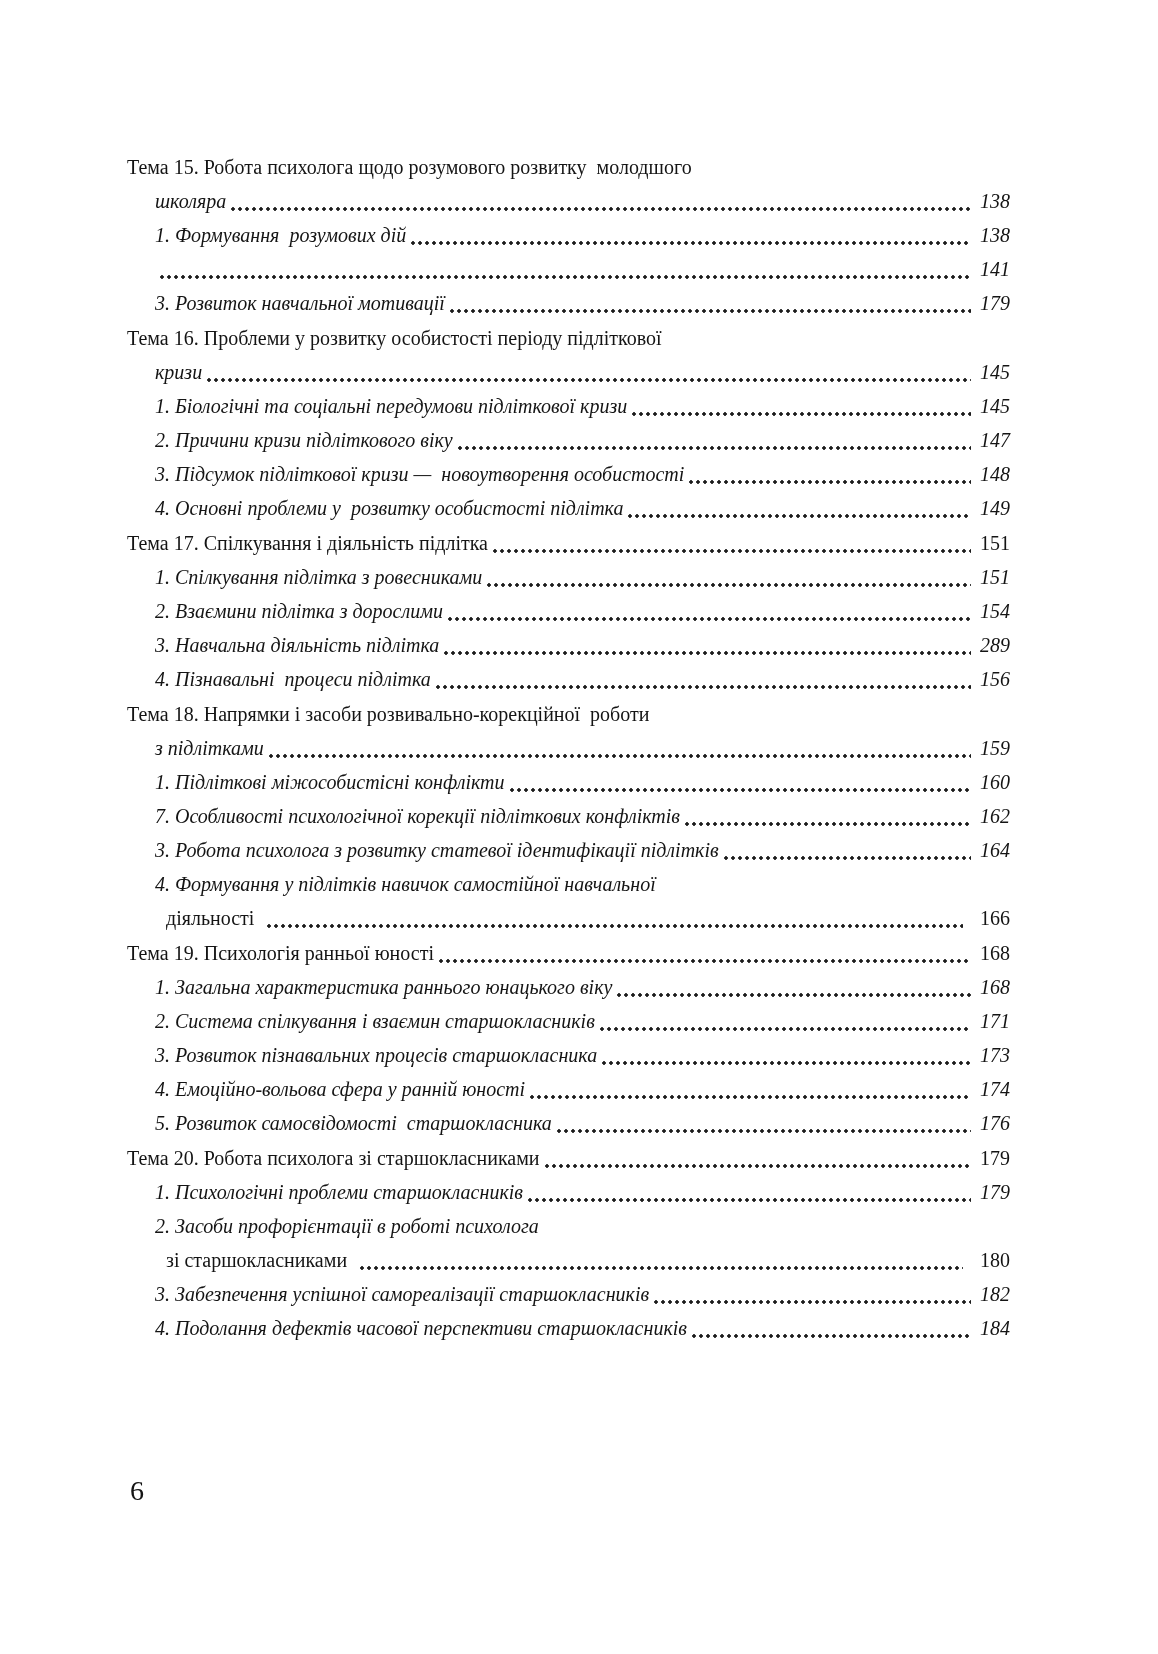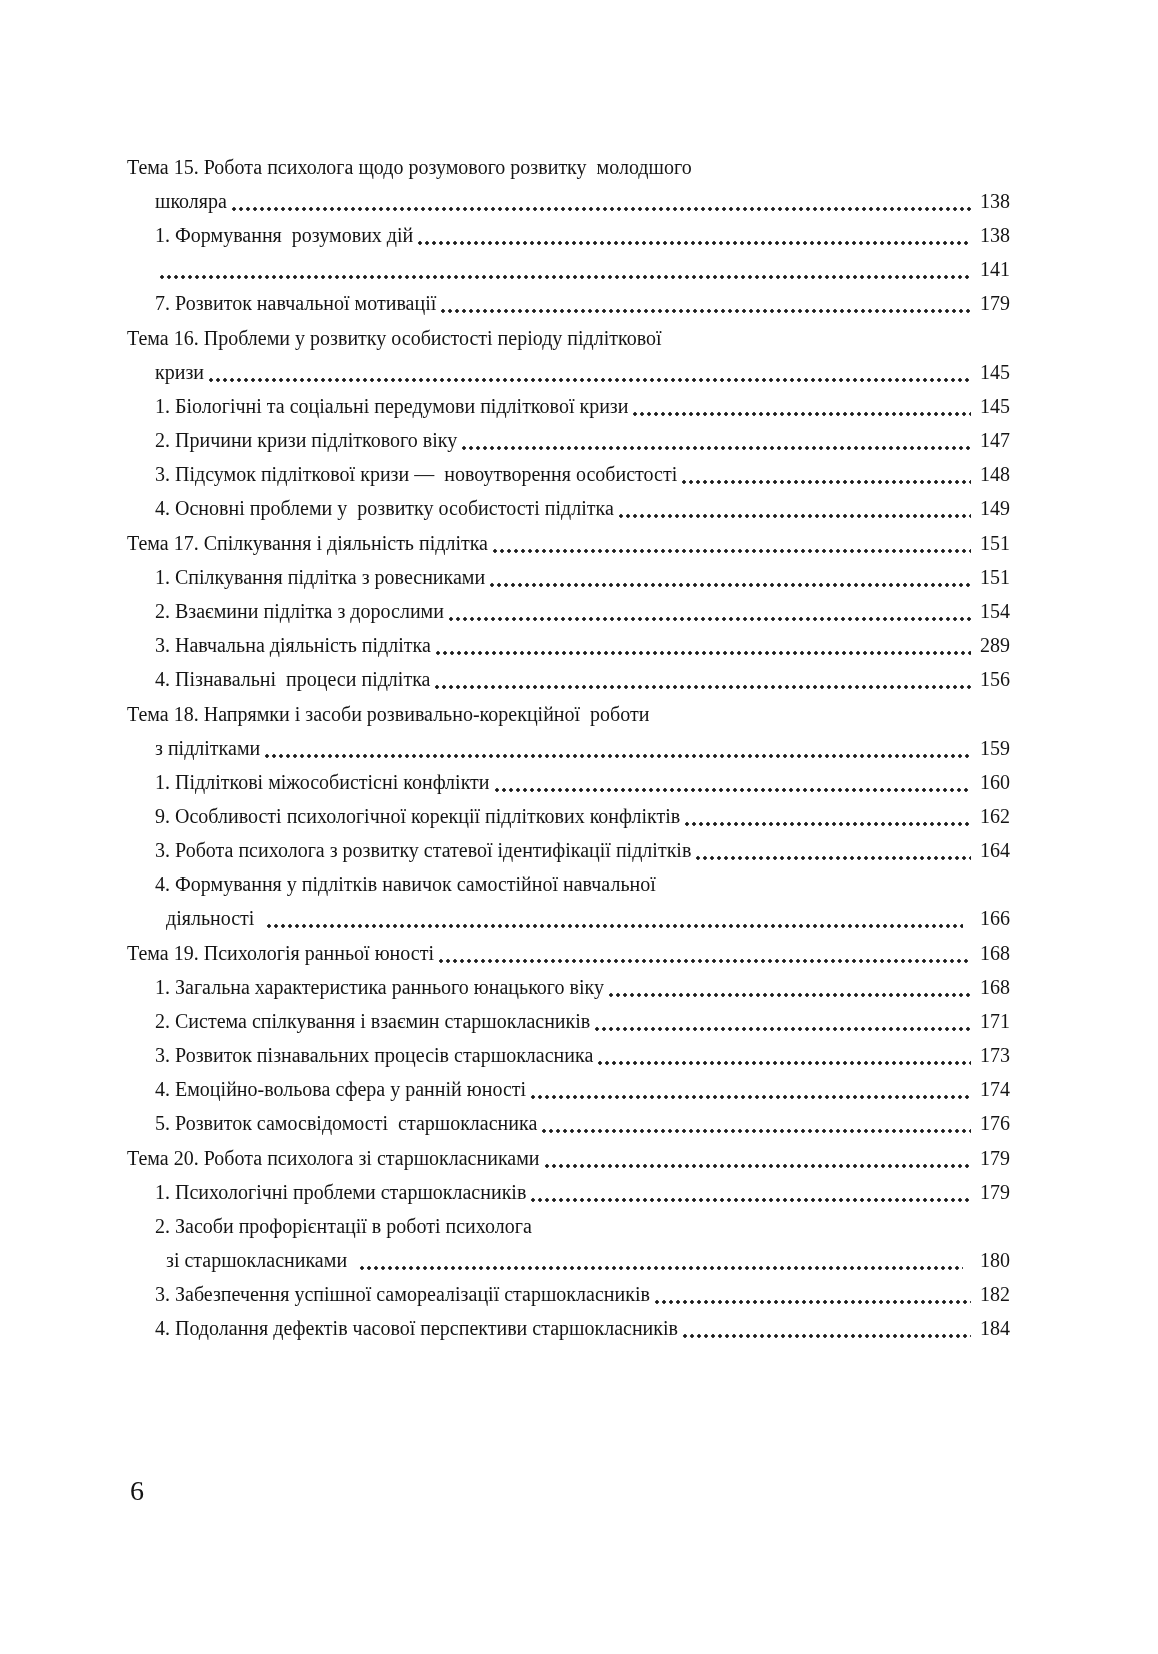--- a/index.html
+++ b/index.html
@@ -32,21 +32,21 @@
     align-items: flex-end;
     height: 34px;
     font-size: 20px;
     line-height: 34px;
     text-align: right;
   }
   .toc-row .entry-text {
     white-space: pre;
     flex: 0 0 auto;
   }
-  .ind-1 { padding-left: 28px; }
+  .ind-1 { padding-left: 28px; font-style: italic; }
   .ind-2 { padding-left: 39px; gap: 8px; }
   .leader {
     flex: 1 1 auto;
     height: 4px;
     margin: 0 9px 7px 5px;
     background-image: radial-gradient(circle at 2px 2px, #1c1c1c 1.5px, rgba(0,0,0,0) 2px);
     background-size: 7px 4px;
     background-repeat: repeat-x;
     background-position: left bottom;
     min-width: 0;
@@ -79,21 +79,21 @@
       <div class="toc-row ind-1">
         <span class="entry-text">1. Формування  розумових дій</span>
         <div class="leader"></div>
         <span class="pagenum">138</span>
       </div>
       <div class="toc-row ind-1">
         <div class="leader"></div>
         <span class="pagenum">141</span>
       </div>
       <div class="toc-row ind-1">
-        <span class="entry-text">7. Розвиток навчальної мотивації</span>
+        <span class="entry-text">3. Розвиток навчальної мотивації</span>
         <div class="leader"></div>
         <span class="pagenum">179</span>
       </div>
     </div>
     <div class="toc-section">
       <div class="toc-row ind-0">
         <span class="entry-text">Тема 16. Проблеми у розвитку особистості періоду підліткової</span>
       </div>
       <div class="toc-row ind-1">
         <span class="entry-text">кризи</span>
@@ -156,21 +156,21 @@
         <span class="entry-text">з підлітками</span>
         <div class="leader"></div>
         <span class="pagenum">159</span>
       </div>
       <div class="toc-row ind-1">
         <span class="entry-text">1. Підліткові міжособистісні конфлікти</span>
         <div class="leader"></div>
         <span class="pagenum">160</span>
       </div>
       <div class="toc-row ind-1">
-        <span class="entry-text">9. Особливості психологічної корекції підліткових конфліктів</span>
+        <span class="entry-text">7. Особливості психологічної корекції підліткових конфліктів</span>
         <div class="leader"></div>
         <span class="pagenum">162</span>
       </div>
       <div class="toc-row ind-1">
         <span class="entry-text">3. Робота психолога з розвитку статевої ідентифікації підлітків</span>
         <div class="leader"></div>
         <span class="pagenum">164</span>
       </div>
       <div class="toc-row ind-1">
         <span class="entry-text">4. Формування у підлітків навичок самостійної навчальної</span>

